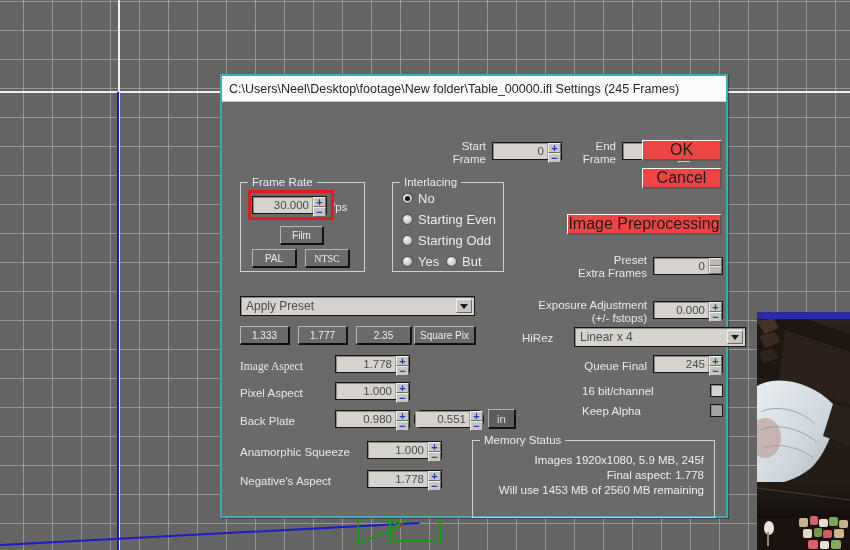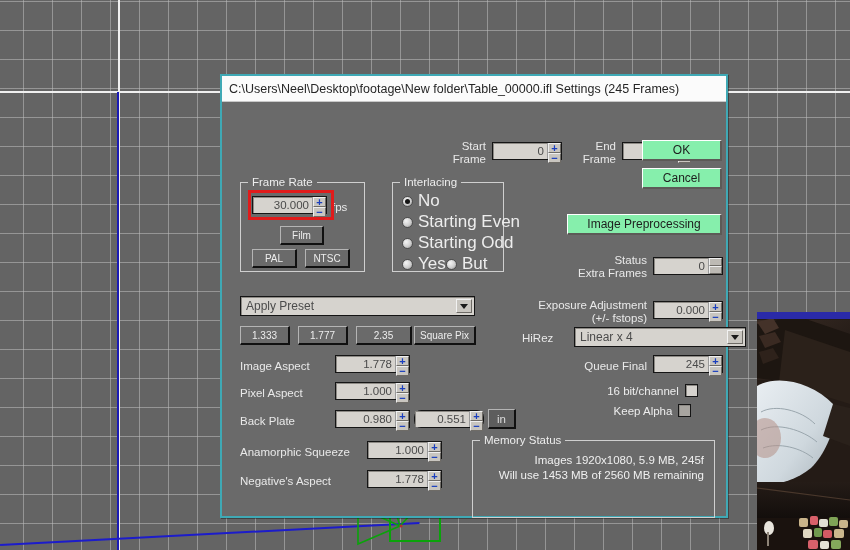--- a/index.html
+++ b/index.html
@@ -117,23 +117,23 @@
     font-size: 10px;
     display: flex; align-items: center; justify-content: center;
     border-top: 1px solid #b4b4b4;
     border-left: 1px solid #b4b4b4;
     border-right: 2px solid #101010;
     border-bottom: 2px solid #101010;
   }
   
   .btn-light {
     position: absolute;
-    background: #86efac;
+    background: #ef4444;
     color: #1d1d1d;
-    font-size: 12px;
+    font-size: 16px;
     display: flex; align-items: center; justify-content: center;
     border-top: 1px solid #ffffff;
     border-left: 1px solid #ffffff;
     border-right: 2px solid #5c5a57;
     border-bottom: 2px solid #5c5a57;
   }
 
   
   .group {
     position: absolute;
@@ -154,21 +154,21 @@
     width: 11px; height: 11px; border-radius: 50%;
     background: radial-gradient(circle at 35% 32%, #f4f4f4 0%, #cfcfcf 55%, #8f8f8f 100%);
     border: 1px solid #4d4d4d;
     display: flex; align-items: center; justify-content: center;
     margin-right: 5px;
     flex: none;
   }
   .radio.on .dot::after {
     content: ""; width: 5px; height: 5px; border-radius: 50%; background: #151515;
   }
-  .radio span { font-size: 17px; color: #ededed; white-space: nowrap; text-align: right; }
+  .radio span { font-size: 13px; color: #ededed; white-space: nowrap; text-align: right; }
 
   
   .combo {
     position: absolute;
     height: 20px;
     background: #d6d3ce;
     border: 1px solid #141414;
     display: flex; align-items: center;
     color: #4c4c4c; font-size: 12px;
     padding-left: 5px;
@@ -183,21 +183,21 @@
     border-right: 1px solid #6e6b66;
     border-bottom: 1px solid #6e6b66;
     display: flex; align-items: center; justify-content: center;
   }
   .combo .arrow::after {
     content: ""; border-left: 4px solid transparent; border-right: 4px solid transparent;
     border-top: 5px solid #1a1a1a;
   }
 
   
-  .chk { position: absolute; display: flex; align-items: center; justify-content: center; }
+  .chk { position: absolute; display: flex; align-items: center; justify-content: space-between; }
   .chk span { font-size: 11.5px; color: #ededed; margin-right: 6px; white-space: nowrap; }
   .chk .box {
     width: 13px; height: 13px; flex: none;
     background: #d6d3ce;
     border: 1px solid #151515;
     box-shadow: inset 1px 1px 0 #8d8a85;
   }
   .chk.disabled .box { background: #a8a5a0; }
 
   
@@ -336,21 +336,21 @@
       <div class="spin">
           <i>+</i>
           <i>−</i>
         </div>
     </div>
     <div class="lbl" style="left:110px; top:99px;">fps</div>
     <div id="red-highlight" style="left:26px; top:88px; width:86px; height:30px;"></div>
 
     <div class="btn-dark" style="left:58px; top:124px; width:44px; height:19px;">Film</div>
     <div class="btn-dark" style="left:30px; top:147px; width:45px; height:19px;">PAL</div>
-    <div class="btn-dark" style="left:83px; top:147px; width:45px; height:19px;">NTSC</div>
+    <div class="btn-dark" style="left:83px; top:147px; width:45px; height:19px;font-family:Liberation Serif, serif;">NTSC</div>
 
     <div class="group" style="left:170px; top:80px; width:112px; height:90px;">
       <div class="gtitle">Interlacing</div>
     </div>
     <div class="radio on" style="left:180px; top:89px;">
       <div class="dot"></div>
       <span>No</span>
     </div>
     <div class="radio" style="left:180px; top:110px;">
       <div class="dot"></div>
@@ -365,21 +365,21 @@
       <span>Yes</span>
     </div>
     <div class="radio" style="left:224px; top:152px;">
       <div class="dot"></div>
       <span>But</span>
     </div>
 
     <div class="btn-light" style="left:345px; top:112px; width:155px; height:21px;">Image Preprocessing</div>
 
     <div class="lbl r" style="left:330px; top:152px; width:95px;">
-      <div>Status</div>
+      <div>Preset</div>
       <div>Extra Frames</div>
     </div>
     <div class="field" style="left:431px; top:155px; width:70px;">
       <div class="val">0</div>
       <div class="spin disabled">
           <i></i>
           <i></i>
         </div>
     </div>
 
@@ -404,21 +404,21 @@
           <i>−</i>
         </div>
     </div>
 
     <div class="lbl" style="left:300px; top:230px;">HiRez</div>
     <div class="combo" style="left:352px; top:225px; width:172px;">
       <span>Linear x 4</span>
       <div class="arrow"></div>
     </div>
 
-    <div class="lbl" style="left:18px; top:258px;">Image Aspect</div>
+    <div class="lbl" style="left:18px; top:258px;font-family:Liberation Serif, serif;">Image Aspect</div>
     <div class="field" style="left:113px; top:253px; width:75px;">
       <div class="val">1.778</div>
       <div class="spin">
           <i>+</i>
           <i>−</i>
         </div>
     </div>
 
     <div class="lbl r" style="left:318px; top:258px; width:107px;">Queue Final</div>
     <div class="field" style="left:431px; top:253px; width:70px;">
@@ -479,18 +479,19 @@
       <div class="spin">
           <i>+</i>
           <i>−</i>
         </div>
     </div>
 
     <div class="group" style="left:250px; top:338px; width:243px; height:78px;">
       <div class="gtitle">Memory Status</div>
       <div style="position:absolute; left:6px; right:10px; top:12px;">
         <div class="memo-line">Images 1920x1080, 5.9 MB, 245f</div>
+        <div class="memo-line">Final aspect: 1.778</div>
         <div class="memo-line">Will use 1453 MB of 2560 MB remaining</div>
       </div>
     </div>
 
   </div>
 </div>
 
 </body></html>

